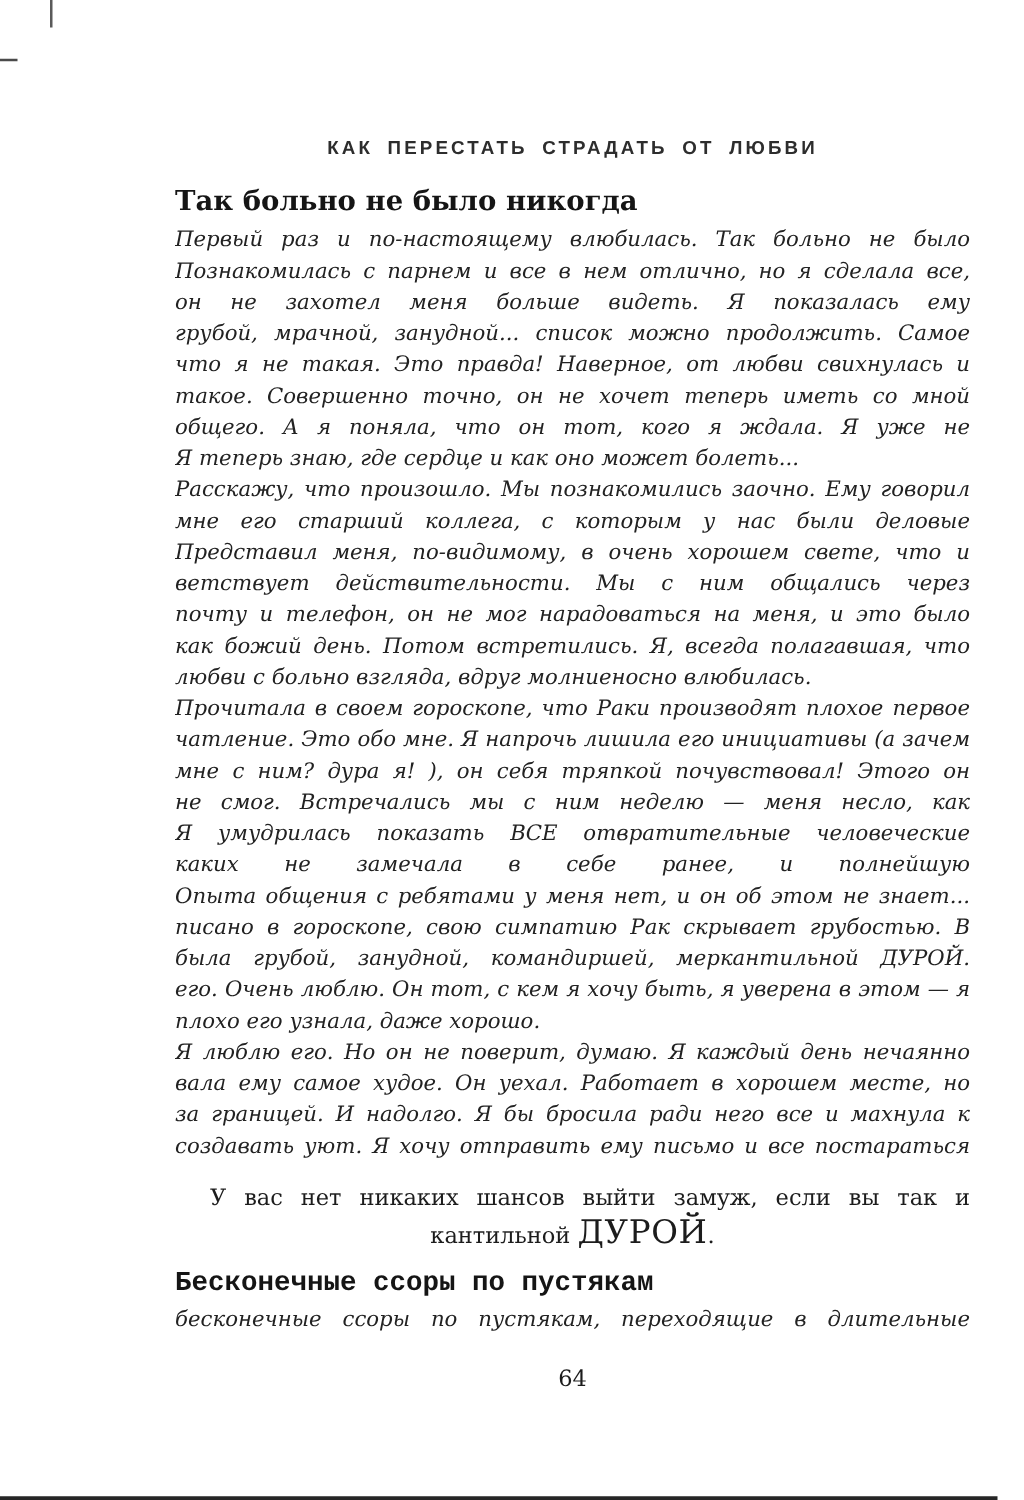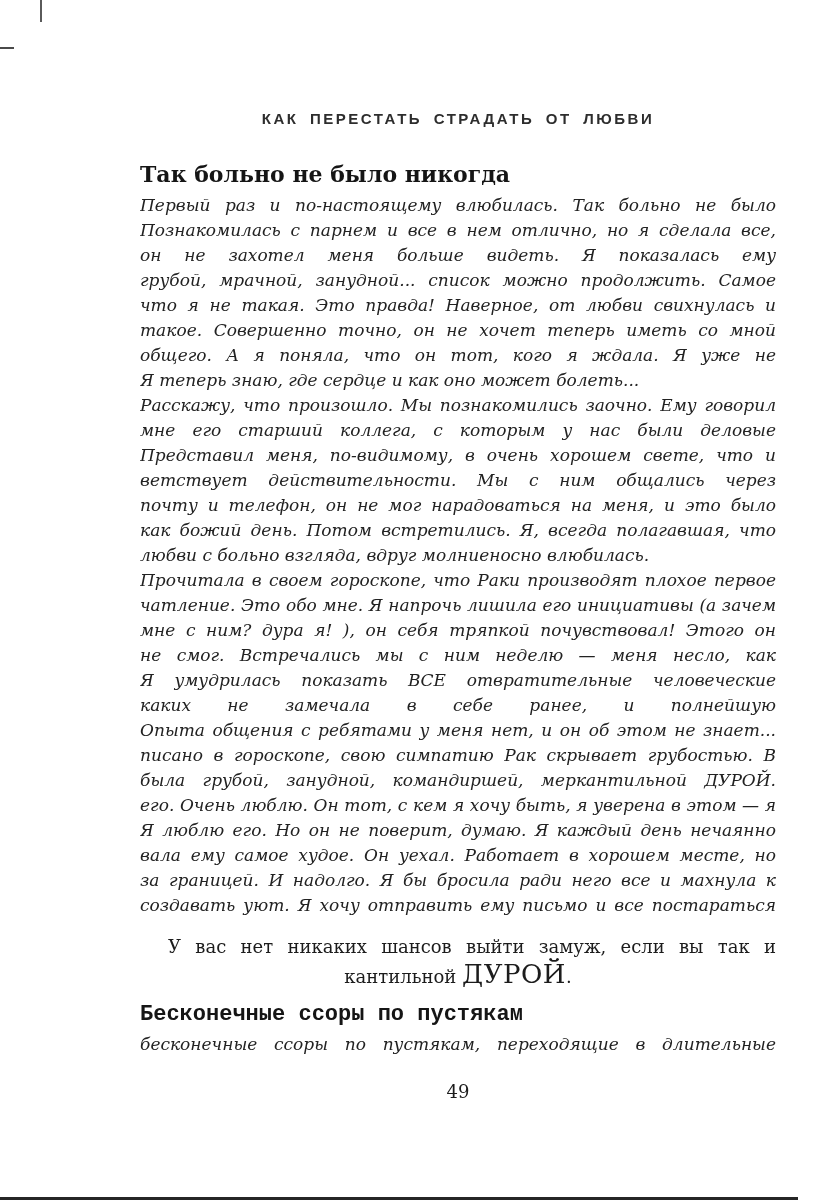--- a/index.html
+++ b/index.html
@@ -38,21 +38,21 @@
     color: #2d2d2d;
     white-space: nowrap;
   }
   .section-heading {
     font-family: "DejaVu Serif", "Liberation Serif", serif;
     font-weight: bold;
     font-size: 22px;
     line-height: 26px;
     color: #151515;
   }
-  .heading-1 { margin-top: 34px; }
+  .heading-1 { margin-top: 21px; }
   .heading-2 { margin-top: 14px; font-family: Liberation Mono, monospace; }
   .letter {
     font-family: "DejaVu Serif", "Liberation Serif", serif;
     font-style: italic;
     font-size: 17px;
     color: #222222;
   }
   .letter-first { margin-top: 6px; }
   .text-line {
     height: 25px;
@@ -132,39 +132,40 @@
         <div class="text-line">Прочитала в своем гороскопе, что Раки производят плохое первое впе-</div>
         <div class="text-line">чатление. Это обо мне. Я напрочь лишила его инициативы (а зачем она</div>
         <div class="text-line">мне с ним? дура я! ), он себя тряпкой почувствовал! Этого он стерпеть</div>
         <div class="text-line">не смог. Встречались мы с ним неделю — меня несло, как ненормальную.</div>
         <div class="text-line">Я умудрилась показать ВСЕ отвратительные человеческие качества,</div>
         <div class="text-line">каких не замечала в себе ранее, и полнейшую незаинтересованность им.</div>
         <div class="text-line">Опыта общения с ребятами у меня нет, и он об этом не знает... Как на-</div>
         <div class="text-line">писано в гороскопе, свою симпатию Рак скрывает грубостью. В общем,</div>
         <div class="text-line">была грубой, занудной, командиршей, меркантильной ДУРОЙ. Люблю</div>
         <div class="text-line">его. Очень люблю. Он тот, с кем я хочу быть, я уверена в этом — я не-</div>
+        <div class="text-line text-line--last">плохо его узнала, даже хорошо.</div>
       </div>
 
     <div class="letter">
         <div class="text-line">Я люблю его. Но он не поверит, думаю. Я каждый день нечаянно показы-</div>
         <div class="text-line">вала ему самое худое. Он уехал. Работает в хорошем месте, но далеко,</div>
         <div class="text-line">за границей. И надолго. Я бы бросила ради него все и махнула к нему,</div>
         <div class="text-line">создавать уют. Я хочу отправить ему письмо и все постараться объ-</div>
       </div>
 
     <div class="reply">
       <div class="reply-line-1">У вас нет никаких шансов выйти замуж, если вы так и останетесь мер-</div>
       <div class="reply-line-2"><span>кантильной </span><span class="emphasis-word">ДУРОЙ</span><span>.</span></div>
     </div>
 
     <div class="section-heading heading-2">Бесконечные ссоры по пустякам</div>
 
     <div class="letter letter-tail">
         <div class="text-line">бесконечные ссоры по пустякам, переходящие в длительные разборки,</div>
       </div>
 
-    <div class="page-number">49</div>
+    <div class="page-number">64</div>
 
   </div>
 
   <div class="bottom-edge"></div>
 
 </div>
 
 </body></html>

